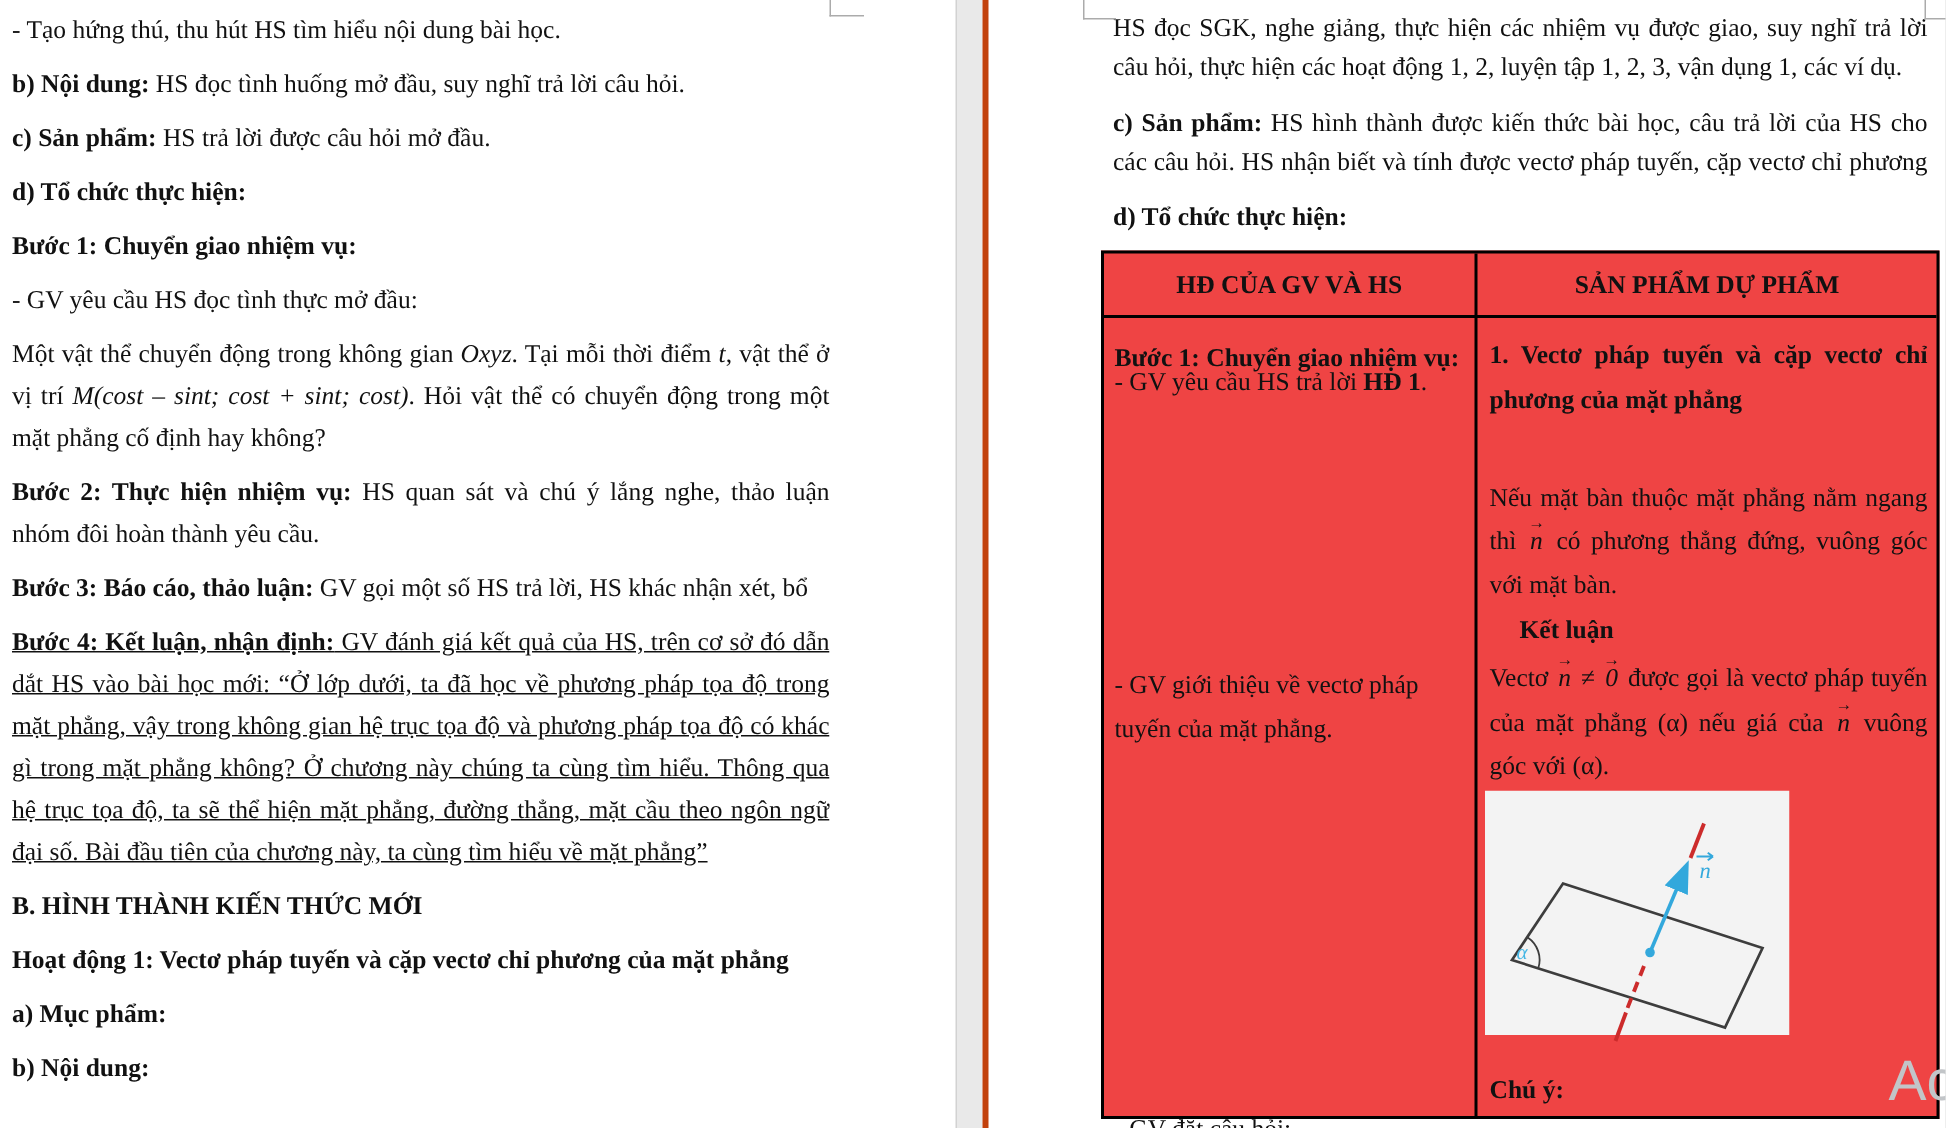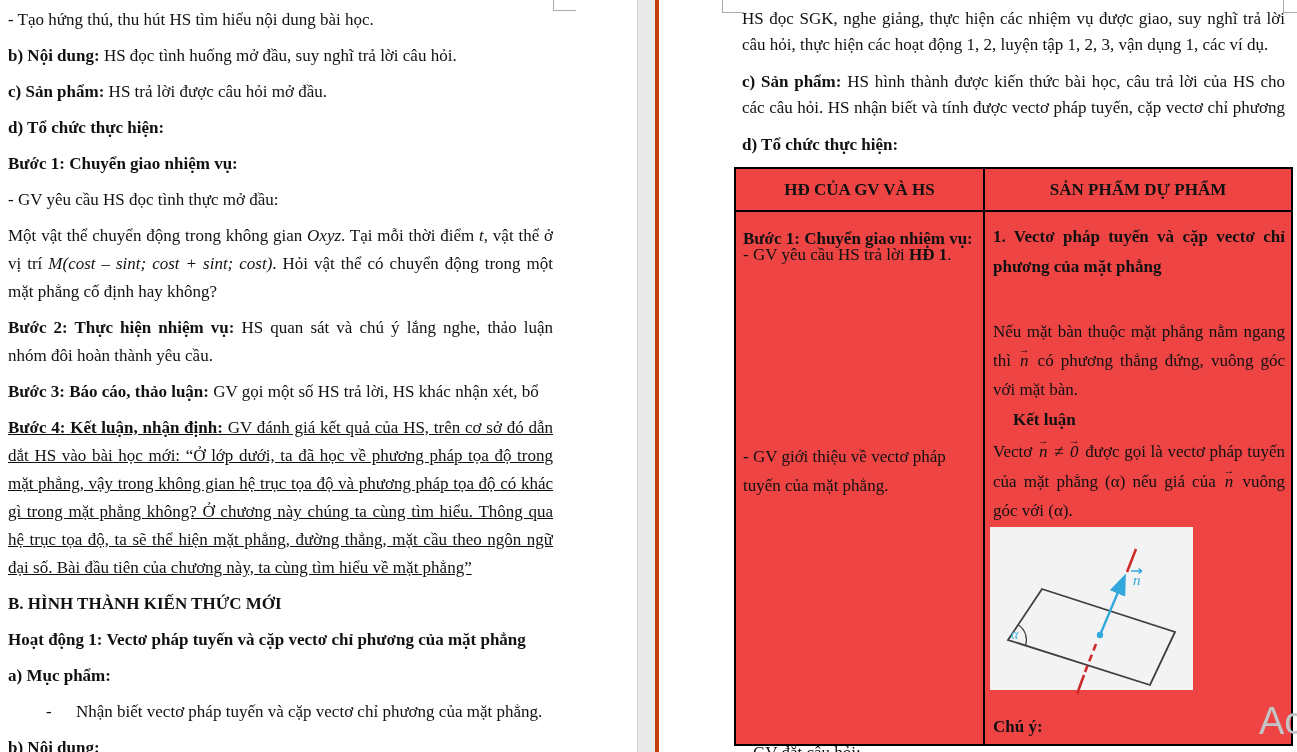--- a/index.html
+++ b/index.html
@@ -81,21 +81,20 @@
     <p class="h28"><b>d) Tổ chức thực hiện:</b></p>
     <p class="h28"><b>Bước 1: Chuyển giao nhiệm vụ:</b></p>
     <p class="h28"><span>- GV yêu cầu HS đọc tình thực mở đầu:</span></p>
     <p class="just h84"><span>Một vật thể chuyển động trong không gian </span><i>Oxyz</i><span>. Tại mỗi thời điểm </span><i>t</i><span>, vật thể ở vị trí </span><i>M(cost – sint; cost + sint; cost)</i><span>. Hỏi vật thể có chuyển động trong một mặt phẳng cố định hay không?</span></p>
     <p class="just h56"><b>Bước 2: Thực hiện nhiệm vụ:</b><span> HS quan sát và chú ý lắng nghe, thảo luận nhóm đôi hoàn thành yêu cầu.</span></p>
     <p class="h28"><b>Bước 3: Báo cáo, thảo luận:</b><span> GV gọi một số HS trả lời, HS khác nhận xét, bổ sung.</span></p>
     <p class="just h168"><b>Bước 4: Kết luận, nhận định:</b><span> GV đánh giá kết quả của HS, trên cơ sở đó dẫn dắt HS vào bài học mới: “Ở lớp dưới, ta đã học về phương pháp tọa độ trong mặt phẳng, vậy trong không gian hệ trục tọa độ và phương pháp tọa độ có khác gì trong mặt phẳng không? Ở chương này chúng ta cùng tìm hiểu. Thông qua hệ trục tọa độ, ta sẽ thể hiện mặt phẳng, đường thẳng, mặt cầu theo ngôn ngữ đại số. Bài đầu tiên của chương này, ta cùng tìm hiểu về mặt phẳng”</span></p>
     <p class="h28"><b>B. HÌNH THÀNH KIẾN THỨC MỚI</b></p>
     <p class="h28"><b>Hoạt động 1: Vectơ pháp tuyến và cặp vectơ chỉ phương của mặt phẳng</b></p>
     <p class="h28"><b>a) Mục phẩm:</b></p>
-    <p class="h28 bullet-indent"><span class="dash">-</span><span>Nhận biết vectơ pháp tuyến và cặp vectơ chỉ phương của mặt phẳng.</span></p>
     <p class="h28"><b>b) Nội dung:</b></p>
   </div>
 </div>
 
 <div class="page page-right">
   <div class="pr">
     <p class="just h52"><span>HS đọc SGK, nghe giảng, thực hiện các nhiệm vụ được giao, suy nghĩ trả lời câu hỏi, thực hiện các hoạt động 1, 2, luyện tập 1, 2, 3, vận dụng 1, các ví dụ.</span></p>
     <p class="just h52"><b>c) Sản phẩm:</b><span> HS hình thành được kiến thức bài học, câu trả lời của HS cho các câu hỏi. HS nhận biết và tính được vectơ pháp tuyến, cặp vectơ chỉ phương của mặt phẳng.</span></p>
     <p class="h26"><b>d) Tổ chức thực hiện:</b></p>
   </div>

